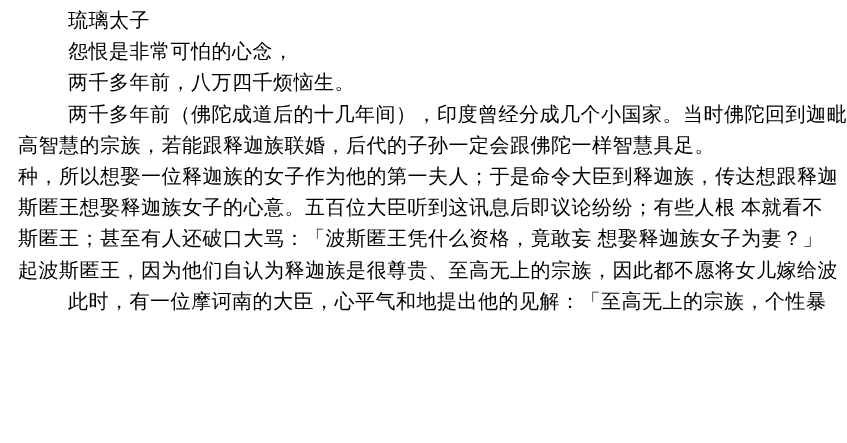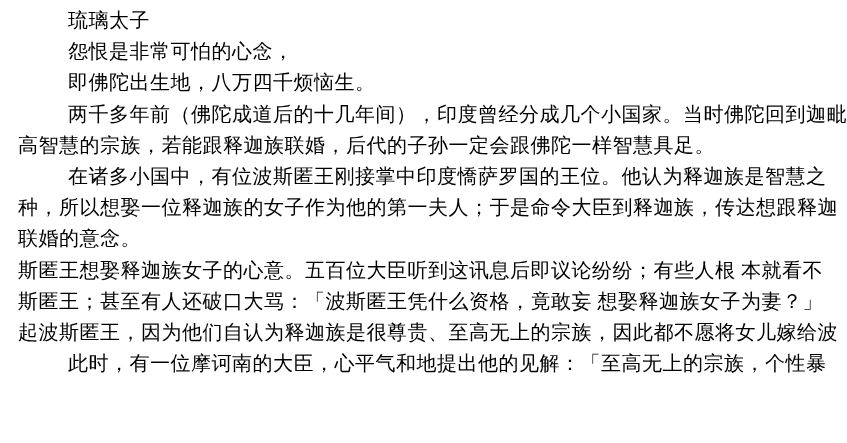--- a/index.html
+++ b/index.html
@@ -31,23 +31,21 @@
   .indent {
     padding-left: 50px;
   }
 </style>
 </head>
 <body>
 
 <div class="page">
   <div class="line indent">琉璃太子</div>
   <div class="line indent">怨恨是非常可怕的心念，</div>
-  <div class="line indent">即佛陀出生地，八万四千烦恼生。</div>
+  <div class="line indent">两千多年前，八万四千烦恼生。</div>
   <div class="line indent">两千多年前（佛陀成道后的十几年间），印度曾经分成几个小国家。当时佛陀回到迦毗</div>
   <div class="line">高智慧的宗族，若能跟释迦族联婚，后代的子孙一定会跟佛陀一样智慧具足。</div>
-  <div class="line indent">在诸多小国中，有位波斯匿王刚接掌中印度憍萨罗国的王位。他认为释迦族是智慧之</div>
   <div class="line">种，所以想娶一位释迦族的女子作为他的第一夫人；于是命令大臣到释迦族，传达想跟释迦</div>
-  <div class="line">联婚的意念。</div>
   <div class="line">斯匿王想娶释迦族女子的心意。五百位大臣听到这讯息后即议论纷纷；有些人根 本就看不</div>
   <div class="line">斯匿王；甚至有人还破口大骂：「波斯匿王凭什么资格，竟敢妄 想娶释迦族女子为妻？」</div>
   <div class="line">起波斯匿王，因为他们自认为释迦族是很尊贵、至高无上的宗族，因此都不愿将女儿嫁给波</div>
   <div class="line indent">此时，有一位摩诃南的大臣，心平气和地提出他的见解：「至高无上的宗族，个性暴</div>
 </div>
 
 </body></html>

